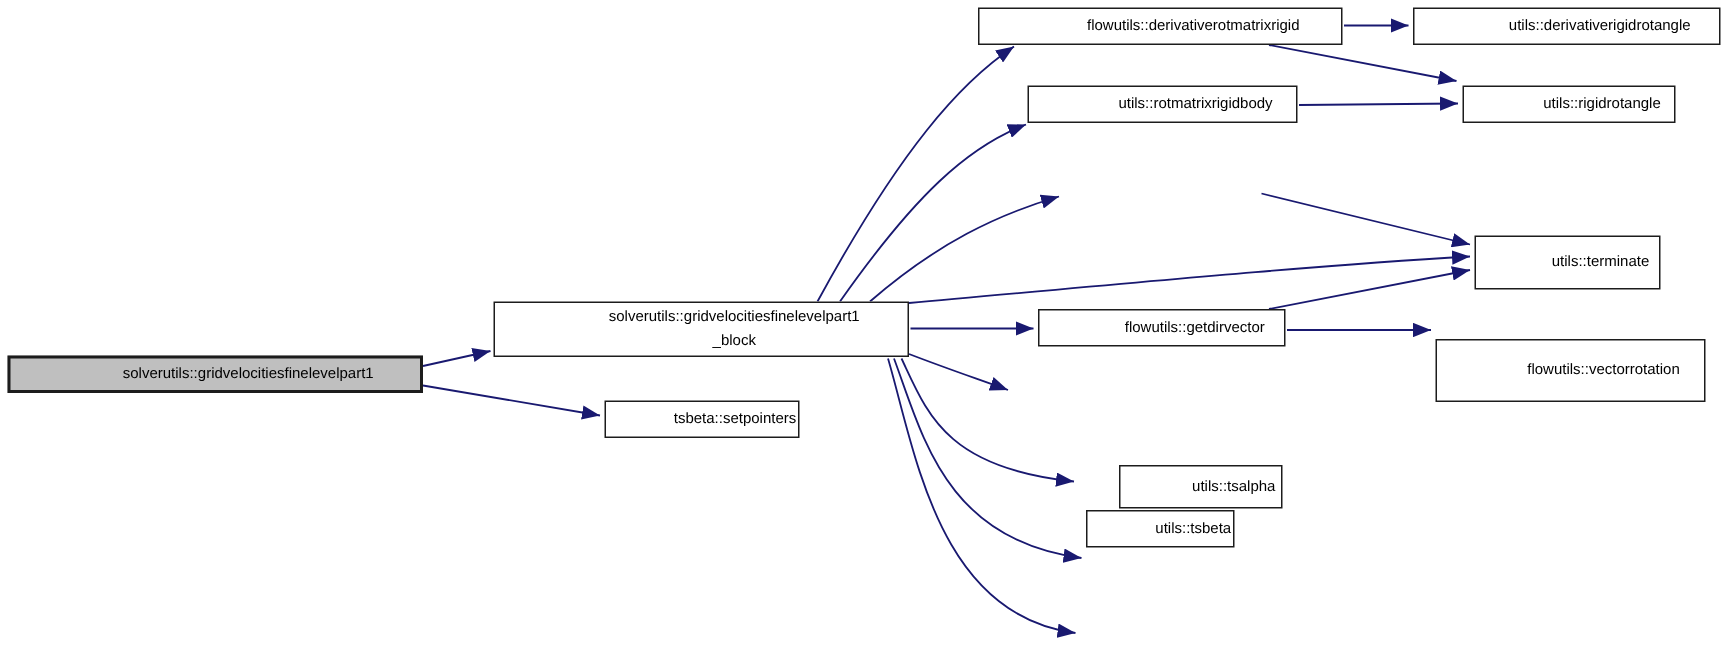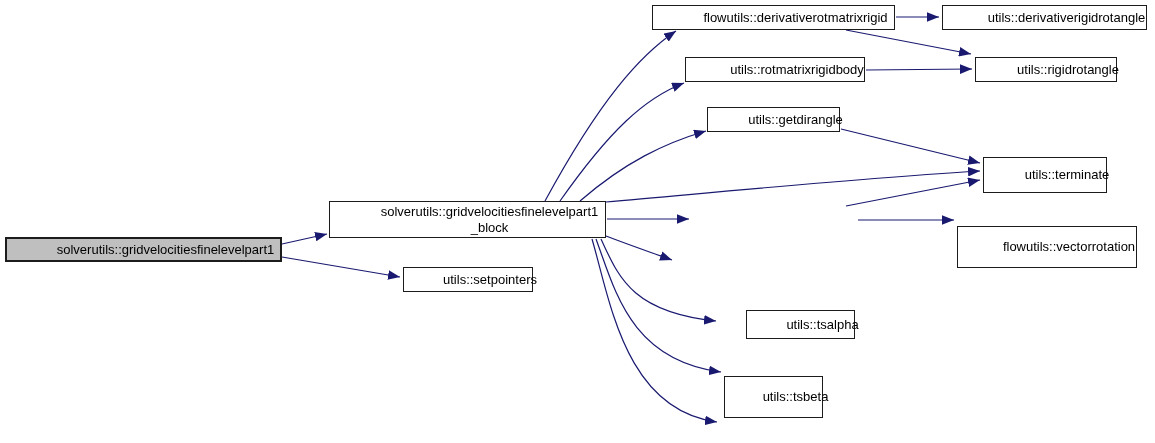--- a/index.html
+++ b/index.html
@@ -6,21 +6,21 @@
   body{width:1155px;height:443px;font-family:"Liberation Sans",sans-serif;}
   .canvas{position:relative;width:1155px;height:443px;background:#fff;overflow:hidden;}
   .edges{position:absolute;left:0;top:0;width:1155px;height:443px;}
   .edge{stroke:var(--edge,#191970);stroke-width:1.2;fill:none;}
   .arrowhead{fill:var(--edge,#191970);}
   .node{
     position:absolute;box-sizing:border-box;
     background:var(--node_fill,#fff);
     border:1.4px solid var(--border,#1c1c1c);
     display:flex;flex-direction:column;align-items:center;justify-content:center;
-    font-size:13px;line-height:16px;color:var(--text,#000);
+    font-size:10px;line-height:16px;color:var(--text,#000);
     white-space:nowrap;text-align:center;padding-left:44px;
   }
   .node.root{background:var(--root_fill,#bfbfbf);border-width:2px;}
   .lbl{display:block;}
 </style>
 </head>
 <body>
 
 <div class="canvas">
 
@@ -52,55 +52,55 @@
   <div class="node root" style="left:5px;top:237px;width:277px;height:25px">
     <span class="lbl">solverutils::gridvelocitiesfinelevelpart1</span>
   </div>
 
   <div class="node" style="left:329px;top:201px;width:277px;height:37px">
     <span class="lbl">solverutils::gridvelocitiesfinelevelpart1</span>
     <span class="lbl">_block</span>
   </div>
 
   <div class="node" style="left:403px;top:267px;width:130px;height:25px">
-    <span class="lbl">utils::setpointers</span>
+    <span class="lbl">tsbeta::setpointers</span>
   </div>
 
   <div class="node" style="left:652px;top:5px;width:243px;height:25px">
     <span class="lbl">flowutils::derivativerotmatrixrigid</span>
   </div>
 
   <div class="node" style="left:942px;top:5px;width:205px;height:25px">
     <span class="lbl">utils::derivativerigidrotangle</span>
   </div>
 
   <div class="node" style="left:685px;top:57px;width:180px;height:25px">
     <span class="lbl">utils::rotmatrixrigidbody</span>
   </div>
 
   <div class="node" style="left:975px;top:57px;width:142px;height:25px">
     <span class="lbl">utils::rigidrotangle</span>
   </div>
 
-  <div class="node" style="left:707px;top:107px;width:133px;height:25px">
-    <span class="lbl">utils::getdirangle</span>
-  </div>
 
   <div class="node" style="left:983px;top:157px;width:124px;height:36px">
     <span class="lbl">utils::terminate</span>
   </div>
 
+  <div class="node" style="left:692px;top:206px;width:165px;height:25px">
+    <span class="lbl">flowutils::getdirvector</span>
+  </div>
 
   <div class="node" style="left:957px;top:226px;width:180px;height:42px">
     <span class="lbl">flowutils::vectorrotation</span>
   </div>
 
 
   <div class="node" style="left:746px;top:310px;width:109px;height:29px">
     <span class="lbl">utils::tsalpha</span>
   </div>
 
-  <div class="node" style="left:724px;top:376px;width:99px;height:42px">
+  <div class="node" style="left:724px;top:340px;width:99px;height:25px">
     <span class="lbl">utils::tsbeta</span>
   </div>
 
 
 </div>
 
 </body></html>

